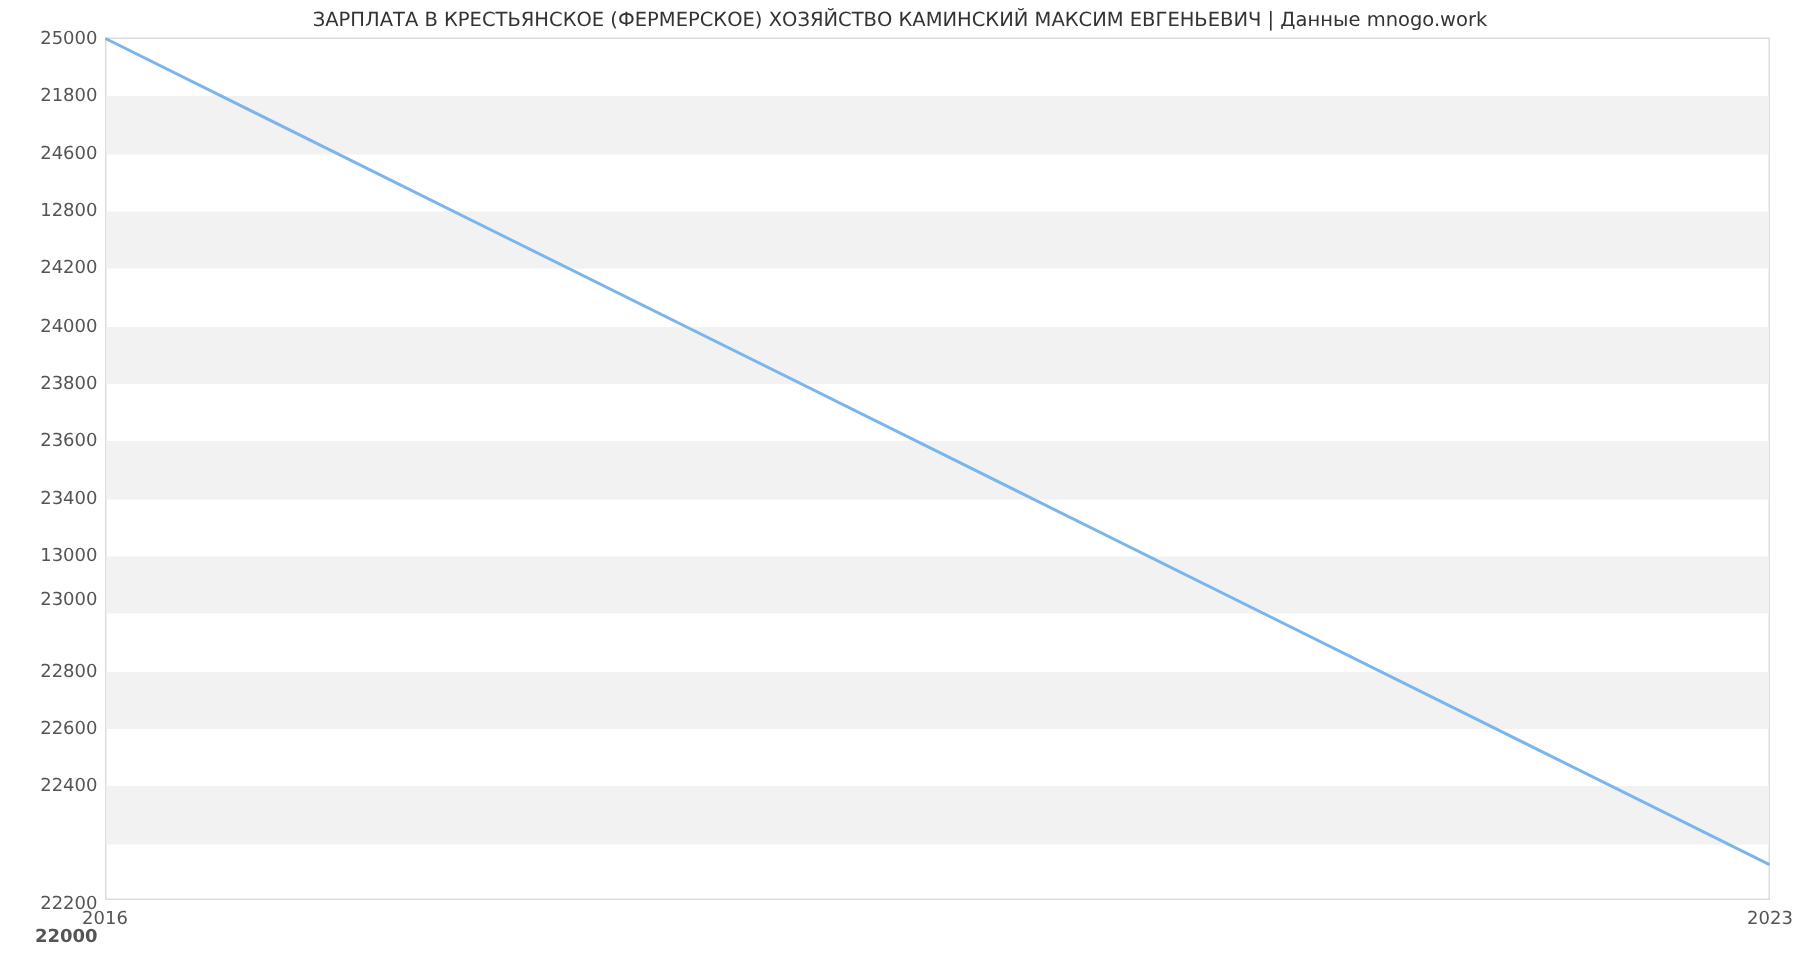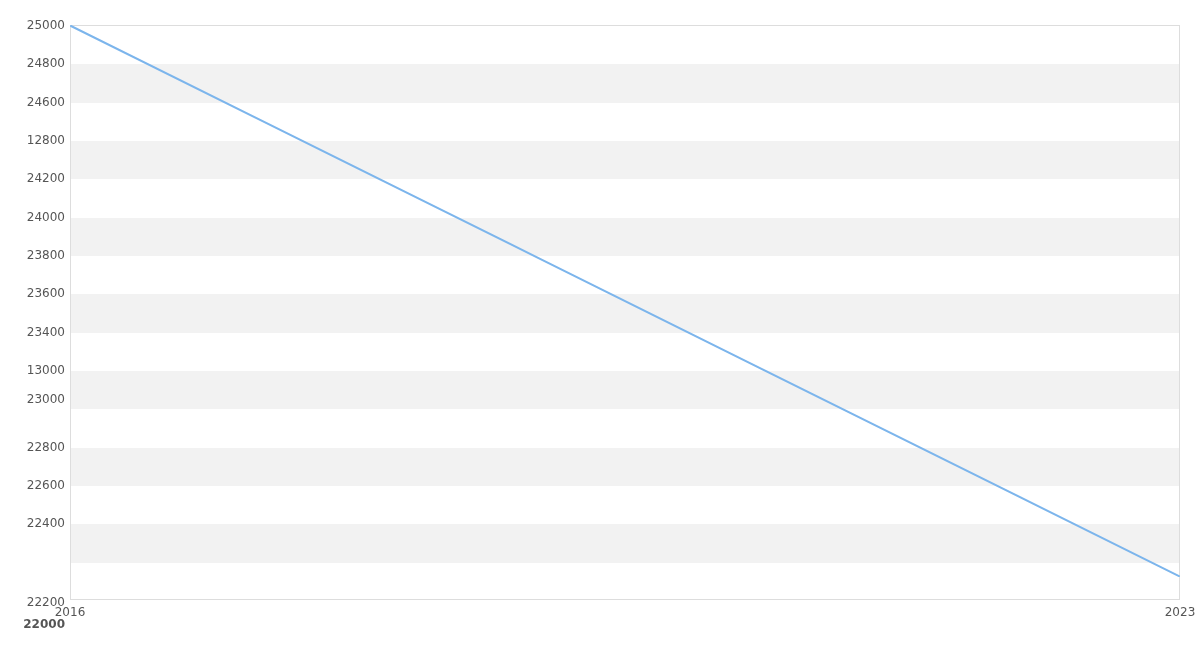--- a/index.html
+++ b/index.html
@@ -72,20 +72,21 @@
     stroke-width: 2;
     stroke-linecap: round;
     stroke-linejoin: round;
   }
 </style>
 </head>
 <body>
 
 <div class="chart-wrap">
 
+  <div class="title">ЗАРПЛАТА В КРЕСТЬЯНСКОЕ (ФЕРМЕРСКОЕ) ХОЗЯЙСТВО КАМИНСКИЙ МАКСИМ ЕВГЕНЬЕВИЧ | Данные mnogo.work</div>
 
   <div class="plot-area">
       <div class="band" style="top: 38.3333px; height: 38.3333px;"></div>
       <div class="band" style="top: 115px; height: 38.3333px;"></div>
       <div class="band" style="top: 191.667px; height: 38.3333px;"></div>
       <div class="band" style="top: 268.333px; height: 38.3333px;"></div>
       <div class="band" style="top: 345px; height: 38.3333px;"></div>
       <div class="band" style="top: 421.667px; height: 38.3333px;"></div>
       <div class="band" style="top: 498.333px; height: 38.3333px;"></div>
 
@@ -101,17 +102,17 @@
     <div class="y-tick" style="top: 446.667px;">22800</div>
     <div class="y-tick" style="top: 399px;">23000</div>
     <div class="y-tick" style="top: 370px;">13000</div>
     <div class="y-tick" style="top: 331.667px;">23400</div>
     <div class="y-tick" style="top: 293.333px;">23600</div>
     <div class="y-tick" style="top: 255px;">23800</div>
     <div class="y-tick" style="top: 216.667px;">24000</div>
     <div class="y-tick" style="top: 178.333px;">24200</div>
     <div class="y-tick" style="top: 140px;">12800</div>
     <div class="y-tick" style="top: 101.667px;">24600</div>
-    <div class="y-tick" style="top: 63.3333px;">24800</div>
+    <div class="y-tick" style="top: 63.3333px;">21800</div>
     <div class="y-tick" style="top: 25px;">25000</div>
     <div class="x-tick" style="left: 70px;">2016</div>
     <div class="x-tick" style="left: 1180px;">2023</div>
   </div>
 
 </body></html>

